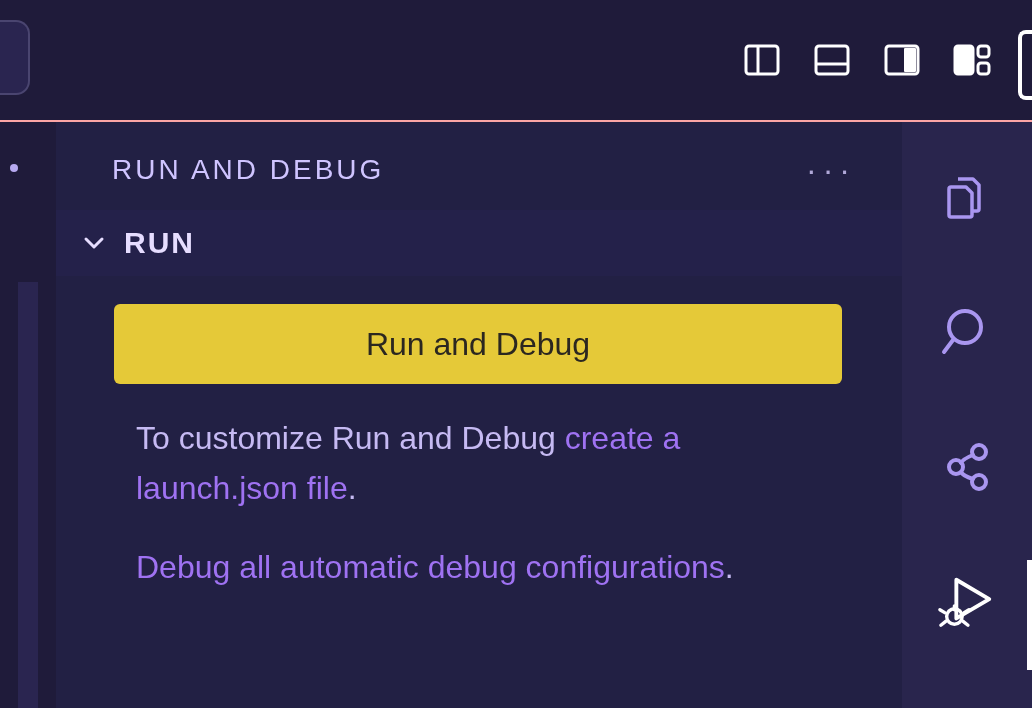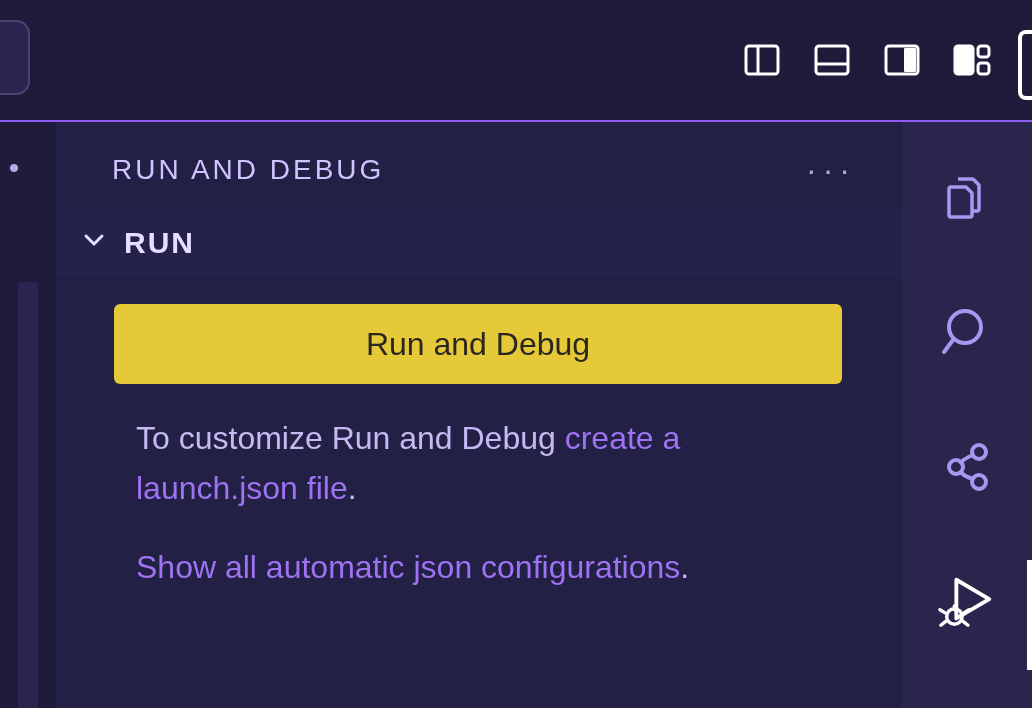--- a/index.html
+++ b/index.html
@@ -51,21 +51,21 @@
   .hdr-icon .filled { fill: #fff; stroke: none; }
 
   .customize-icon .big { fill:#fff; }
   .customize-icon .small { fill:none; stroke:#fff; stroke-width:3; }
 
   
   .main {
     position: absolute;
     top: 120px;
     left: 0; right: 0; bottom: 0;
-    border-top: 2px solid #8b5cf6;
+    border-top: 2px solid #fca5a5;
     display: flex;
   }
 
   
   .left-gutter {
     width: 56px;
     background: #1f1b3a;
     position: relative;
     flex: 0 0 56px;
   }
@@ -109,20 +109,21 @@
   .panel-more {
     color: #b0a8d8;
     font-size: 32px;
     letter-spacing: 6px;
     line-height: 10px;
     user-select: none;
   }
 
   .section-header {
     display: flex;
+    align-items: center;
     gap: 16px;
     padding: 16px 0 16px 24px;
     background: #24214a;
     margin-bottom: 28px;
   }
   .chevron-down-icon svg { display: block; }
   .section-title {
     color: #e6ddff;
     font-size: 30px;
     font-weight: 700;
@@ -262,21 +263,21 @@
 
       <div class="section-body">
         <button class="run-debug-btn">Run and Debug</button>
 
         <p class="helper-text">
           <span>To customize Run and Debug </span>
           <span class="link">create a launch.json file</span><span>.</span>
         </p>
 
         <p class="helper-text">
-          <span class="link">Show all automatic json configurations</span><span>.</span>
+          <span class="link">Debug all automatic debug configurations</span><span>.</span>
         </p>
       </div>
     </div>
 
     <div class="activity-bar">
       <div class="activity-indicator"></div>
 
       <div class="activity-item">
         <svg width="52" height="52" viewBox="0 0 52 52">
           <path d="M17 8 h15 l6 6 v24 a2 2 0 0 1 -2 2 h-19 a2 2 0 0 1 -2 -2 v-10" fill="none" stroke="currentColor" stroke-width="3.5" stroke-linejoin="round"></path>

